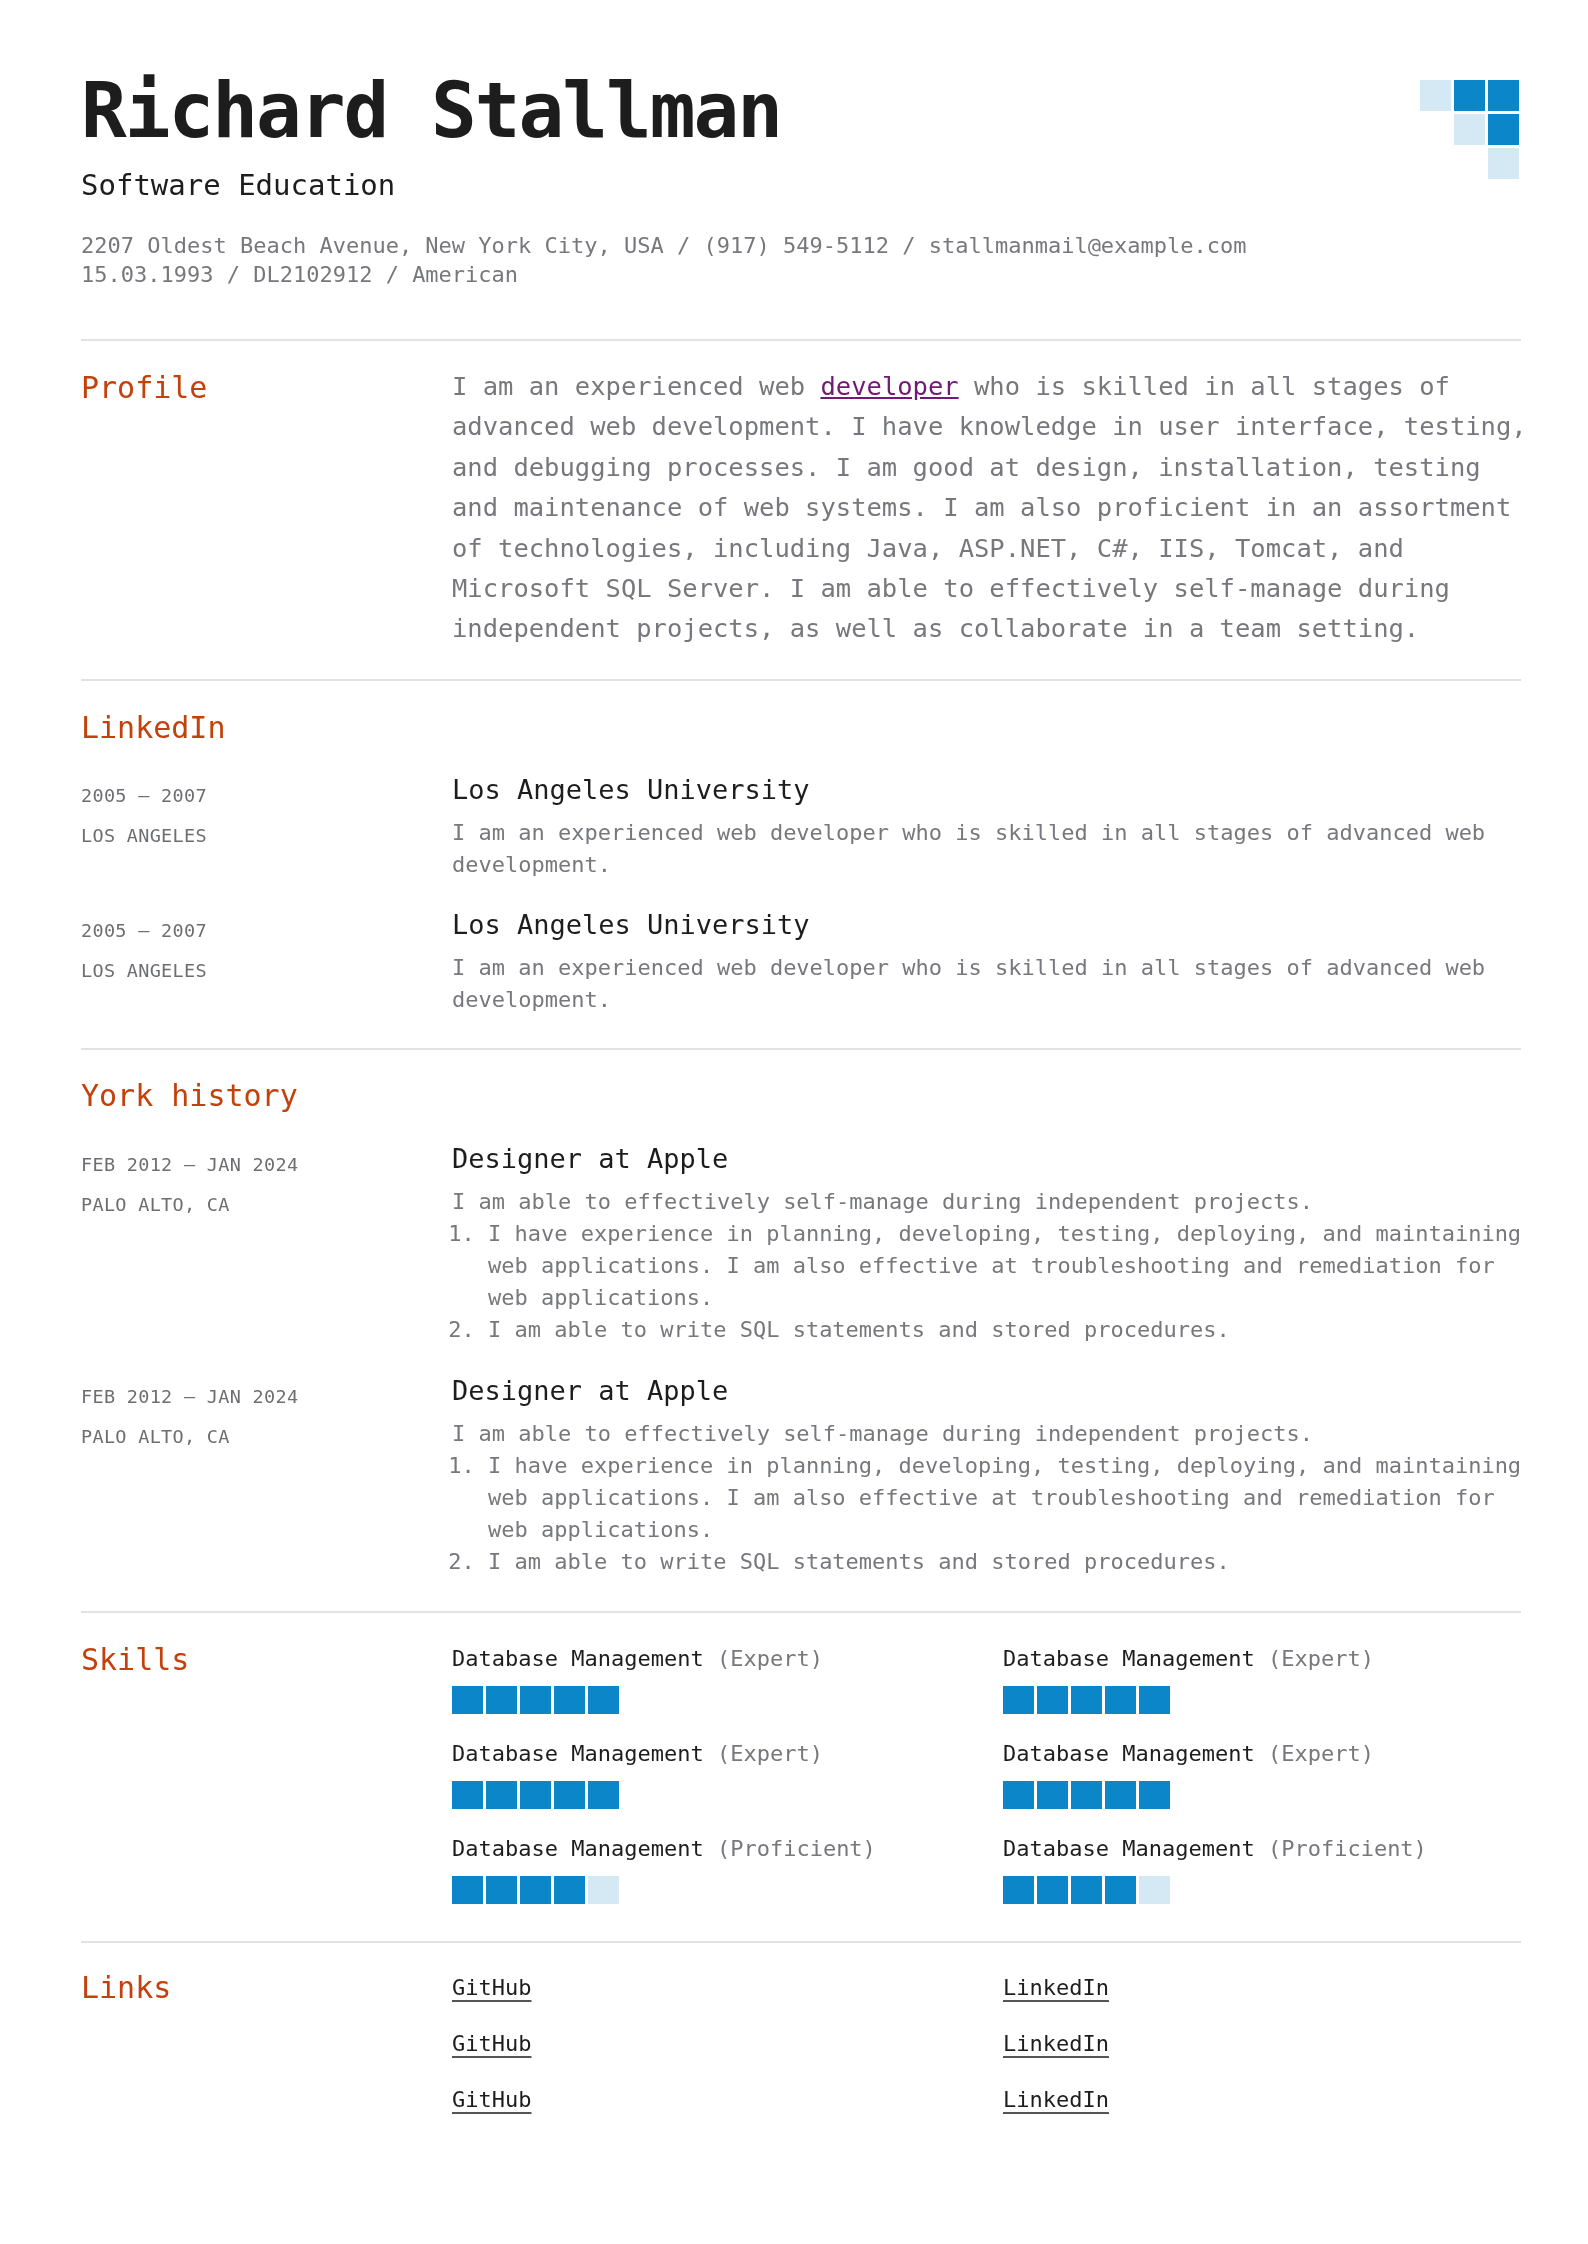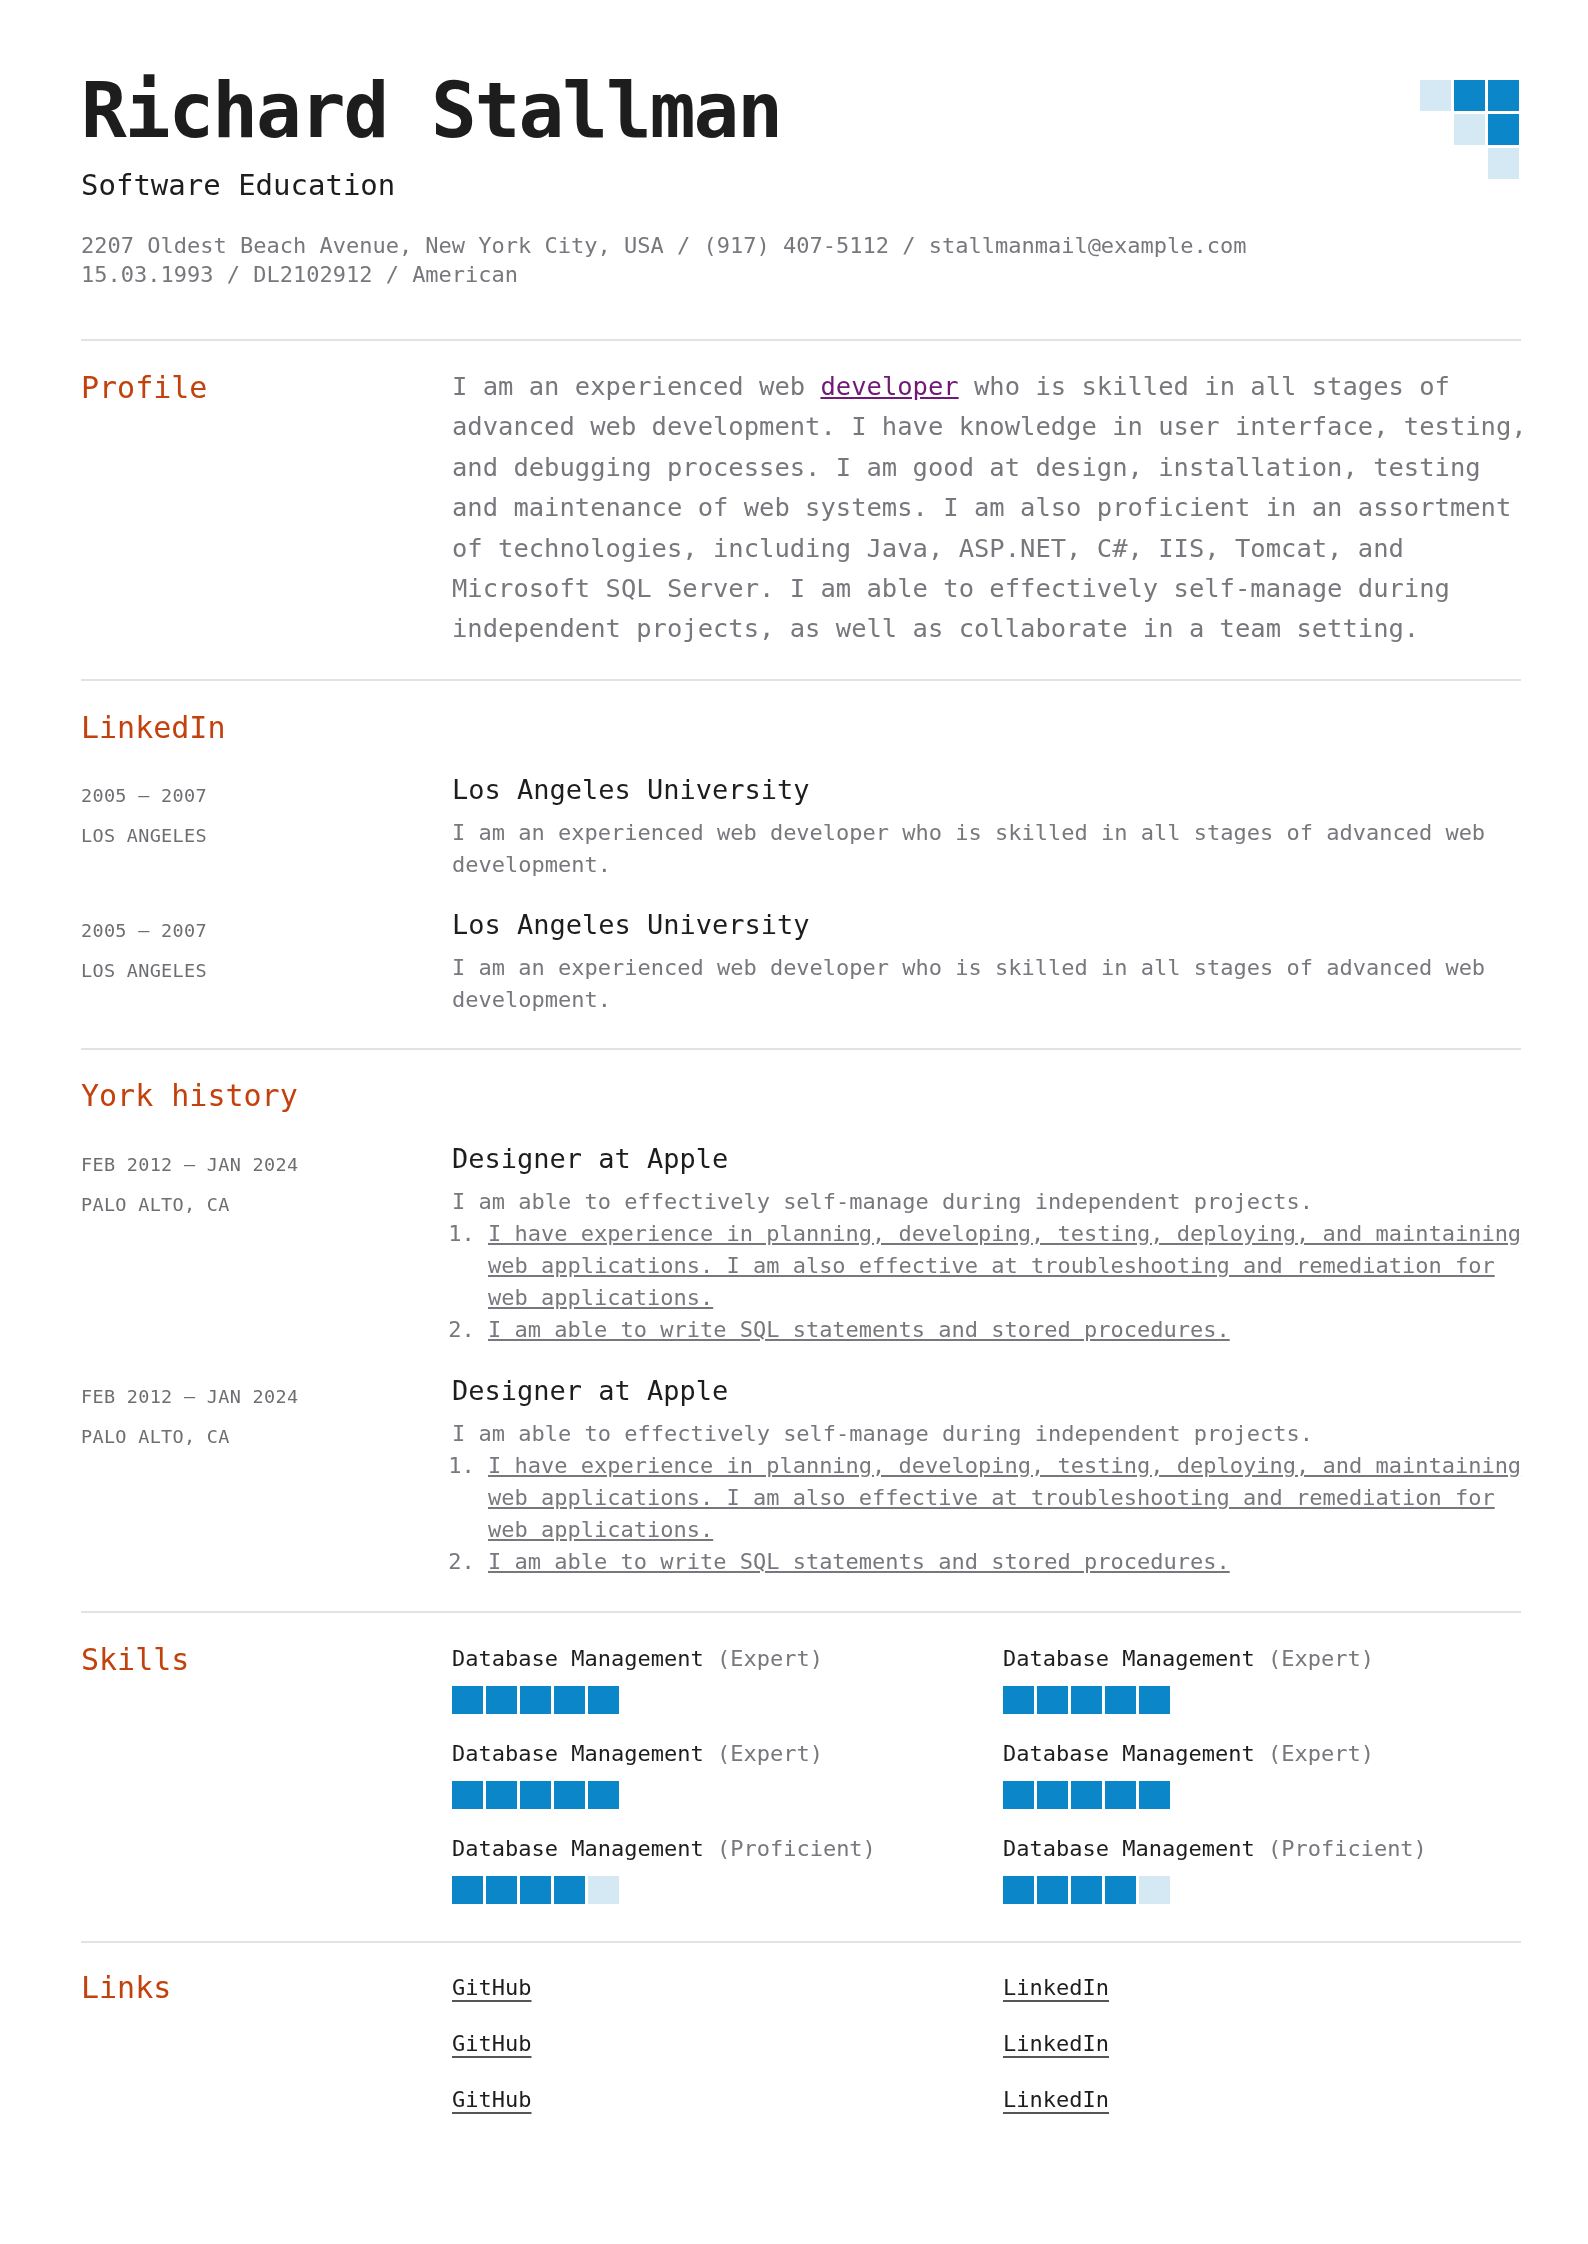--- a/index.html
+++ b/index.html
@@ -12,35 +12,35 @@
   .contact { left:0; font-size:22px; color:#77787d; white-space:nowrap; }
   .sq { position:absolute; width:31px; height:31px; }
   .divider { position:absolute; left:0; width:1440px; height:2px; background:#e2e2e2; }
   .sec-title { position:absolute; left:0; font-size:30px; color:#c2410c; }
   .profile-text { position:absolute; left:371px; width:1075px; font-size:25.5px; line-height:40.4px; color:#77787d; }
   .profile-text a { color:#701a75; text-decoration:underline; }
   .meta { position:absolute; left:0; font-size:18.5px; color:#6d6e72; letter-spacing:0.3px; }
   .entry-title { position:absolute; left:371px; font-size:27px; color:#1d1d1d; }
   .entry-desc { position:absolute; left:371px; width:1070px; font-size:22px; line-height:32px; color:#77787d; }
   .entry-desc ol { margin:0; padding-left:36px; }
-  .entry-desc ol li { padding-left:0;text-decoration:underline; }
+  .entry-desc ol li { padding-left:0; }
   .skill { position:absolute; font-size:22px; color:#1d1d1d; white-space:nowrap; }
   .skill .lvl { color:#77787d; }
   .bar { position:absolute; display:flex; gap:3px; }
   .bar span { width:31px; height:28px; display:block; }
   .link { position:absolute; font-size:22px; color:#1d1d1d; text-decoration:underline; text-underline-offset:5px; text-decoration-thickness:2px; text-decoration-color:#555; }
 </style>
 </head>
 <body>
 
 <div class="page">
 
   <div class="abs name">Richard Stallman</div>
   <div class="abs title">Software Education</div>
-  <div class="abs contact" style="top:233px">2207 Oldest Beach Avenue, New York City, USA / (917) 407-5112 / stallmanmail@example.com</div>
+  <div class="abs contact" style="top:233px">2207 Oldest Beach Avenue, New York City, USA / (917) 549-5112 / stallmanmail@example.com</div>
   <div class="abs contact" style="top:262px">15.03.1993 / DL2102912 / American</div>
 
   <div class="abs" style="left:1339px;top:80px;width:100px;height:100px" id="logo">
       <div class="sq" style="left: 0px; top: 0px; background: rgb(213, 233, 245);"></div>
       <div class="sq" style="left: 34px; top: 0px; background: rgb(10, 134, 201);"></div>
       <div class="sq" style="left: 68px; top: 0px; background: rgb(10, 134, 201);"></div>
       <div class="sq" style="left: 34px; top: 34px; background: rgb(213, 233, 245);"></div>
       <div class="sq" style="left: 68px; top: 34px; background: rgb(10, 134, 201);"></div>
       <div class="sq" style="left: 68px; top: 68px; background: rgb(213, 233, 245);"></div>
     </div>

